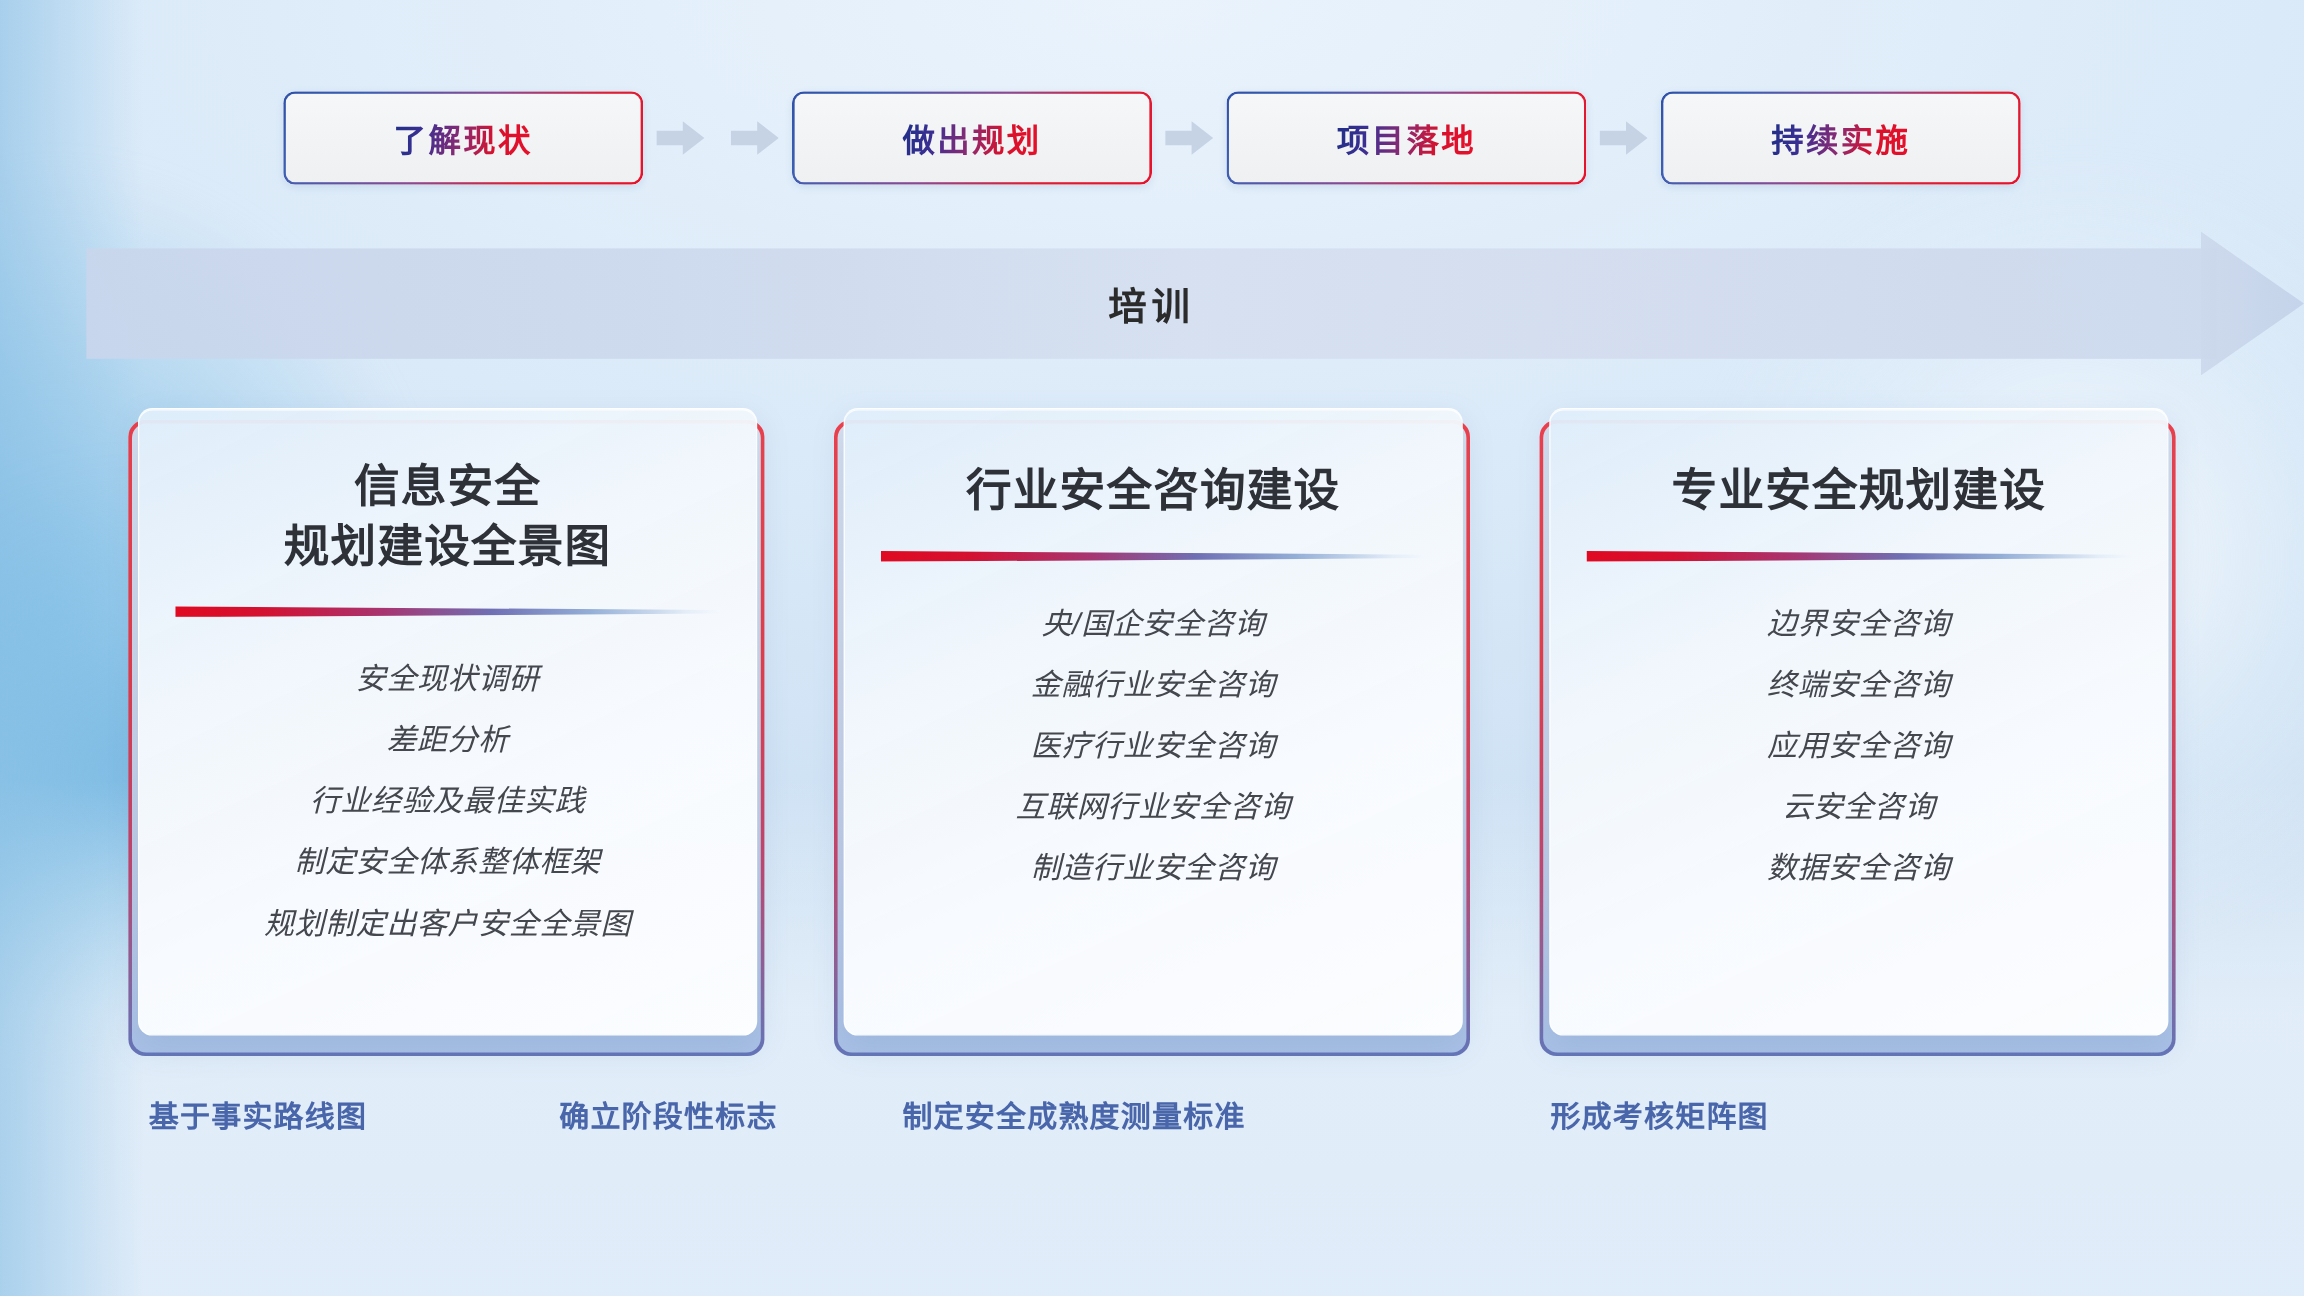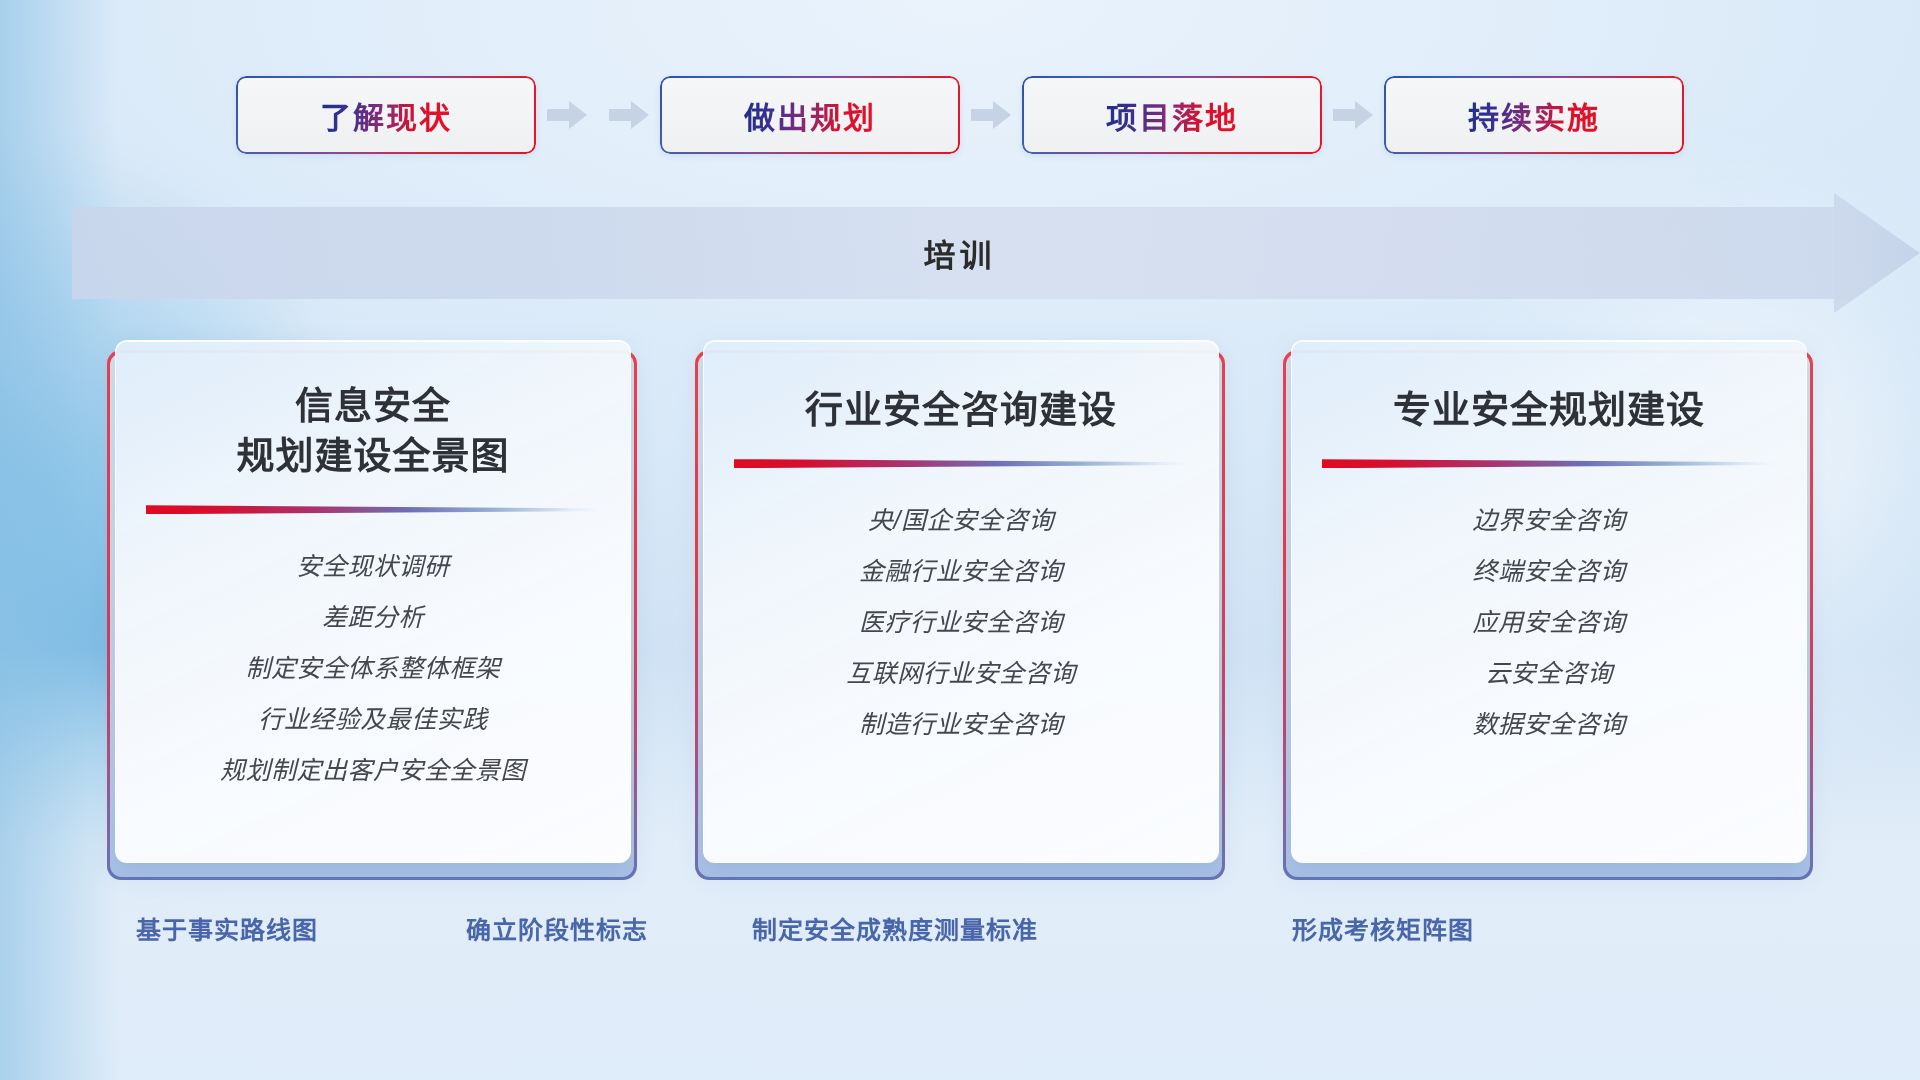--- a/index.html
+++ b/index.html
@@ -58,21 +58,21 @@
   
   .step-box::before{
     content:"";position:absolute;inset:0;border-radius:10px;padding:2px;
     background:linear-gradient(135deg,#2f50a8 0%,#3c5fb4 18%,#8a4a92 48%,#dc1f35 72%,#e8102a 100%);
     -webkit-mask:linear-gradient(#000 0 0) content-box,linear-gradient(#000 0 0);
     -webkit-mask-composite:xor;mask-composite:exclude;
     pointer-events:none;
   }
   .step-label{
     position:relative;z-index:2;
-    font-size:31px;font-weight:bold;letter-spacing:2px;
+    font-size:27px;font-weight:bold;letter-spacing:2px;
     background:linear-gradient(100deg,#1f2f86 0%,#3a2f93 22%,#8a2a73 48%,#d8112c 72%,#e8102a 100%);
     -webkit-background-clip:text;background-clip:text;
     color:transparent;-webkit-text-fill-color:transparent;
     white-space:nowrap;
   }
   .step-arrow{
     width:62px;height:78px;position:relative;flex:0 0 auto;
   }
   .step-arrow .glyph{
     position:absolute;left:50%;top:50%;transform:translate(-50%,-50%);
@@ -238,22 +238,22 @@
     <div class="accent-inner"></div>
     <div class="card">
       <div class="card-title two-line">信息安全
 规划建设全景图</div>
       <div class="divider">
           <div class="bar"></div>
         </div>
       <ul class="card-list">
         <li>安全现状调研</li>
         <li>差距分析</li>
+        <li>行业经验及最佳实践</li>
         <li>制定安全体系整体框架</li>
-        <li>行业经验及最佳实践</li>
         <li>规划制定出客户安全全景图</li>
       </ul>
     </div>
   </div>
 
   <div class="card-wrap">
     <div class="accent"></div>
     <div class="accent-inner"></div>
     <div class="card">
       <div class="card-title">行业安全咨询建设</div>
@@ -284,17 +284,17 @@
         <li>应用安全咨询</li>
         <li>云安全咨询</li>
         <li>数据安全咨询</li>
       </ul>
     </div>
   </div>
 
 </div>
 
 <div id="captions">
-  <div class="caption" style="left:136px">基于事实路线图</div>
+  <div class="caption" style="left:124px">基于事实路线图</div>
   <div class="caption" style="left:466px">确立阶段性标志</div>
   <div class="caption" style="left:752px">制定安全成熟度测量标准</div>
   <div class="caption" style="left:1292px">形成考核矩阵图</div>
 </div>
 
 </body></html>

